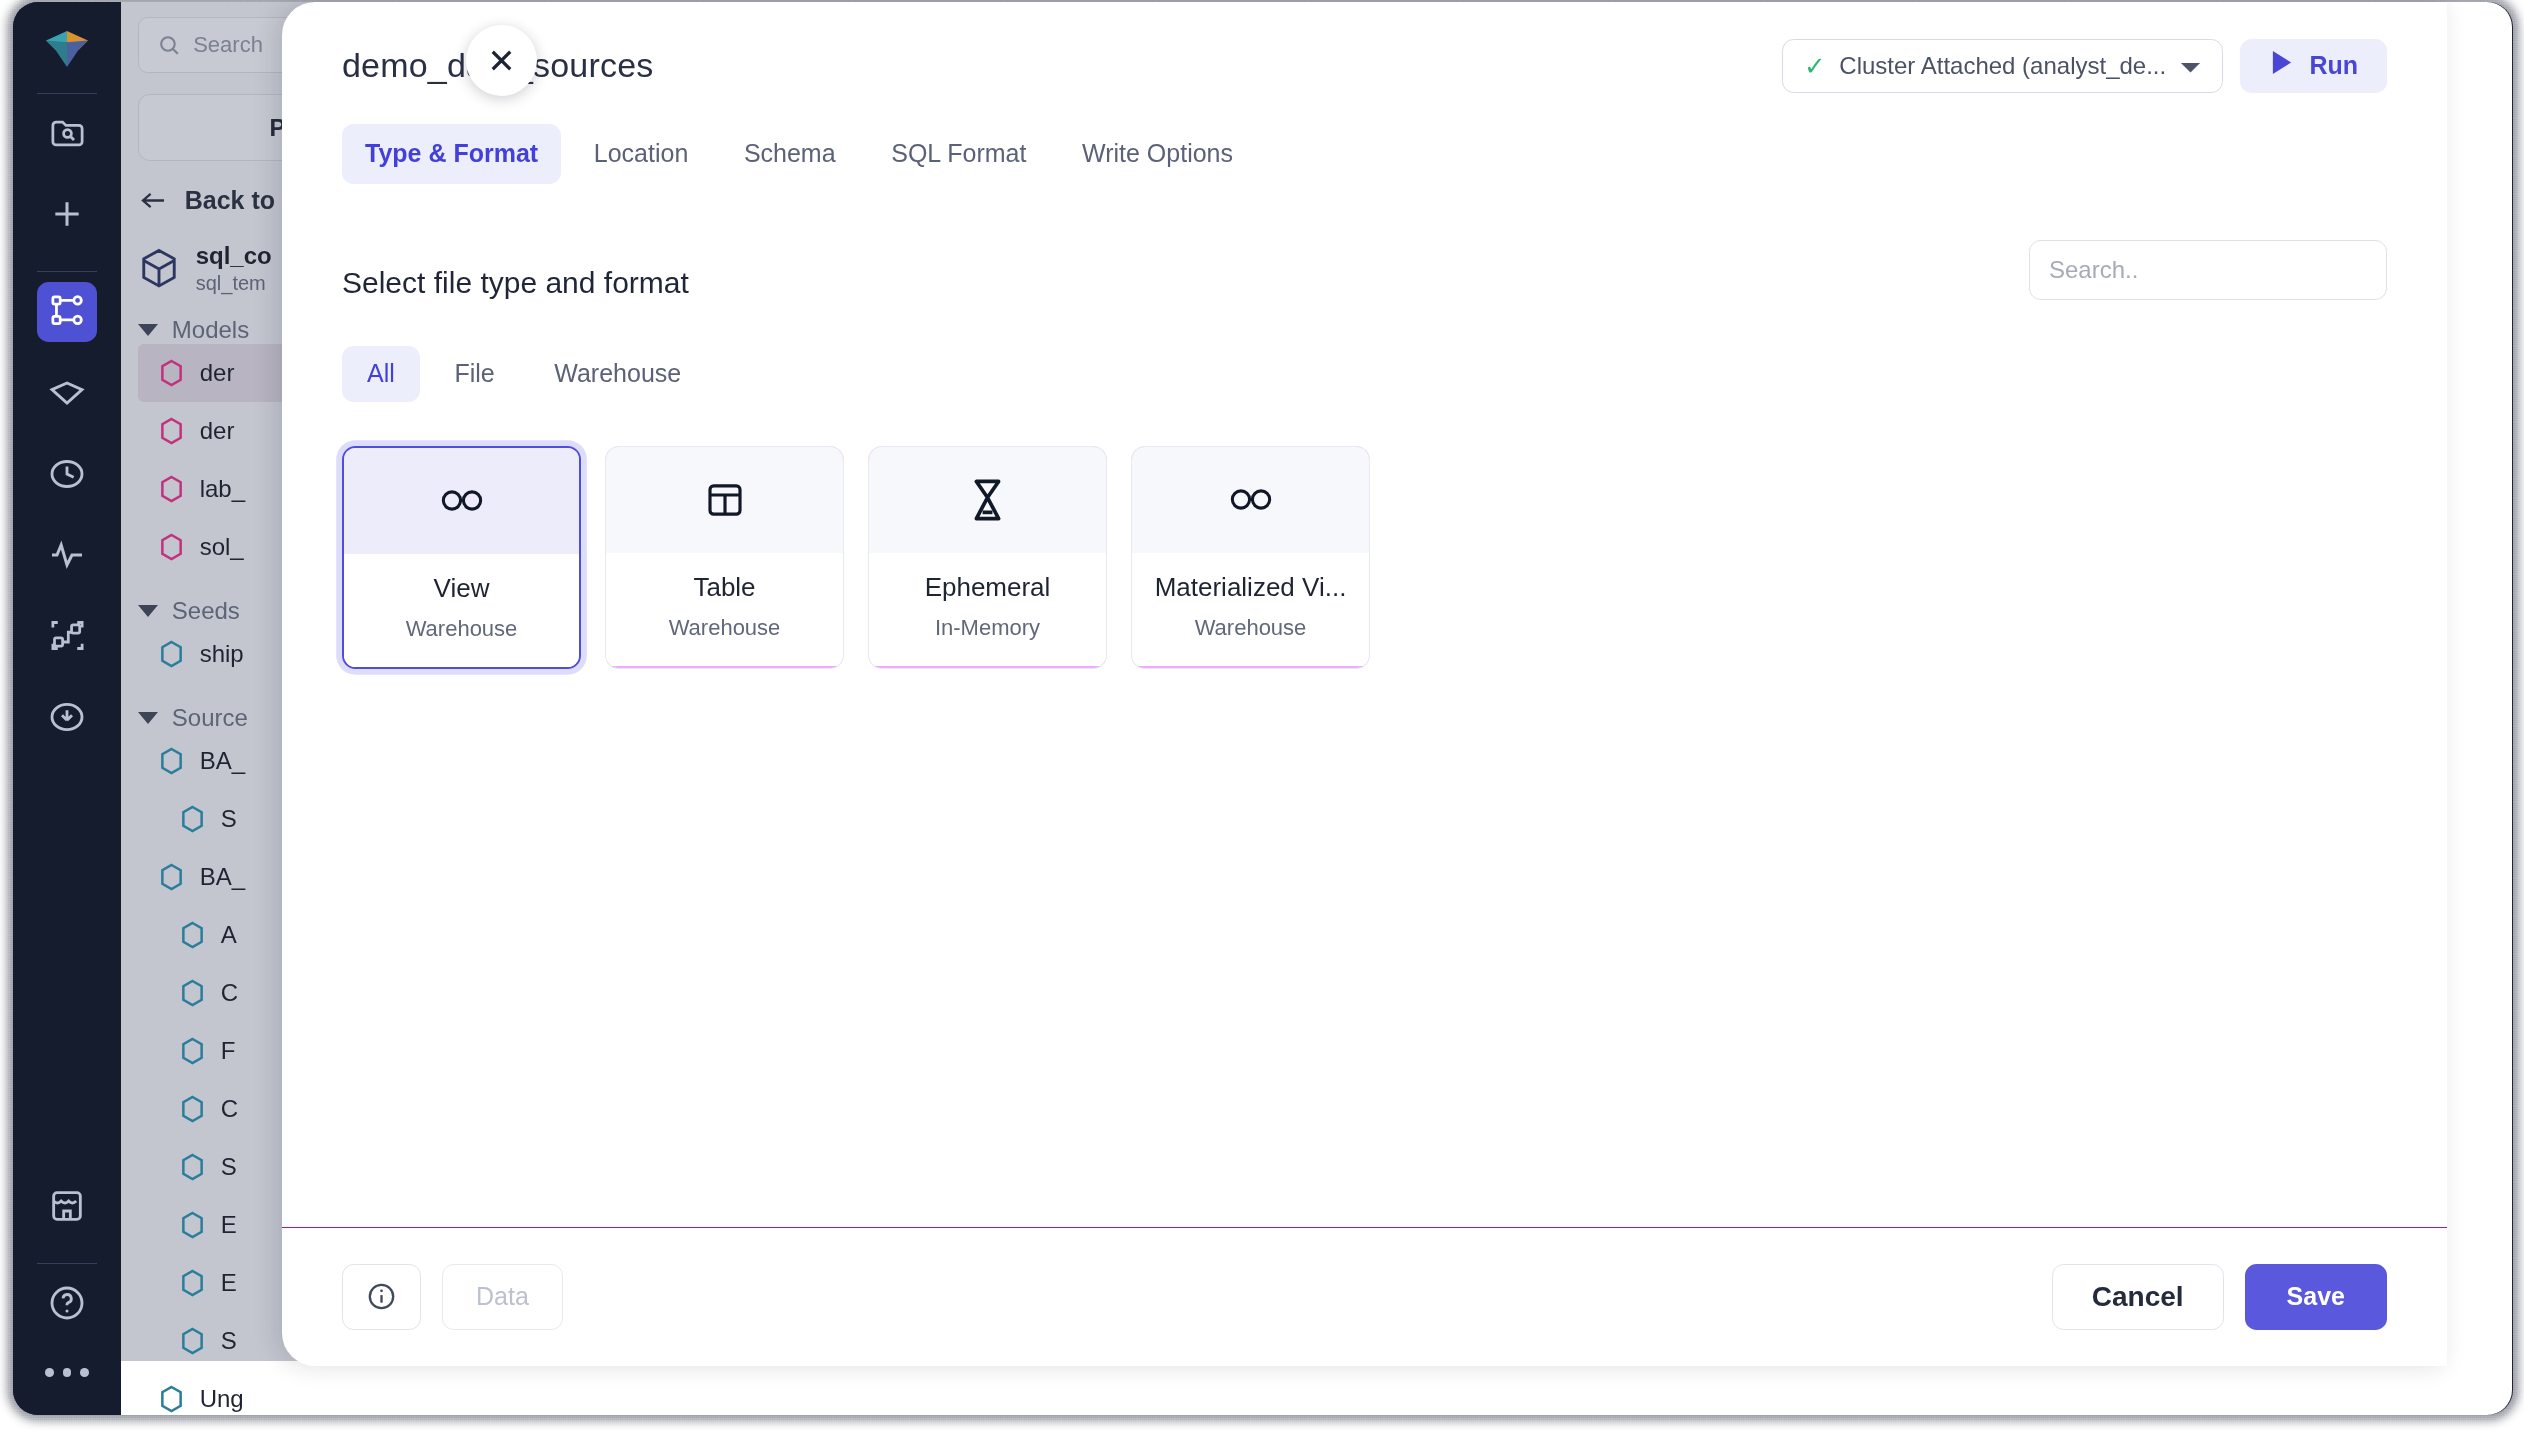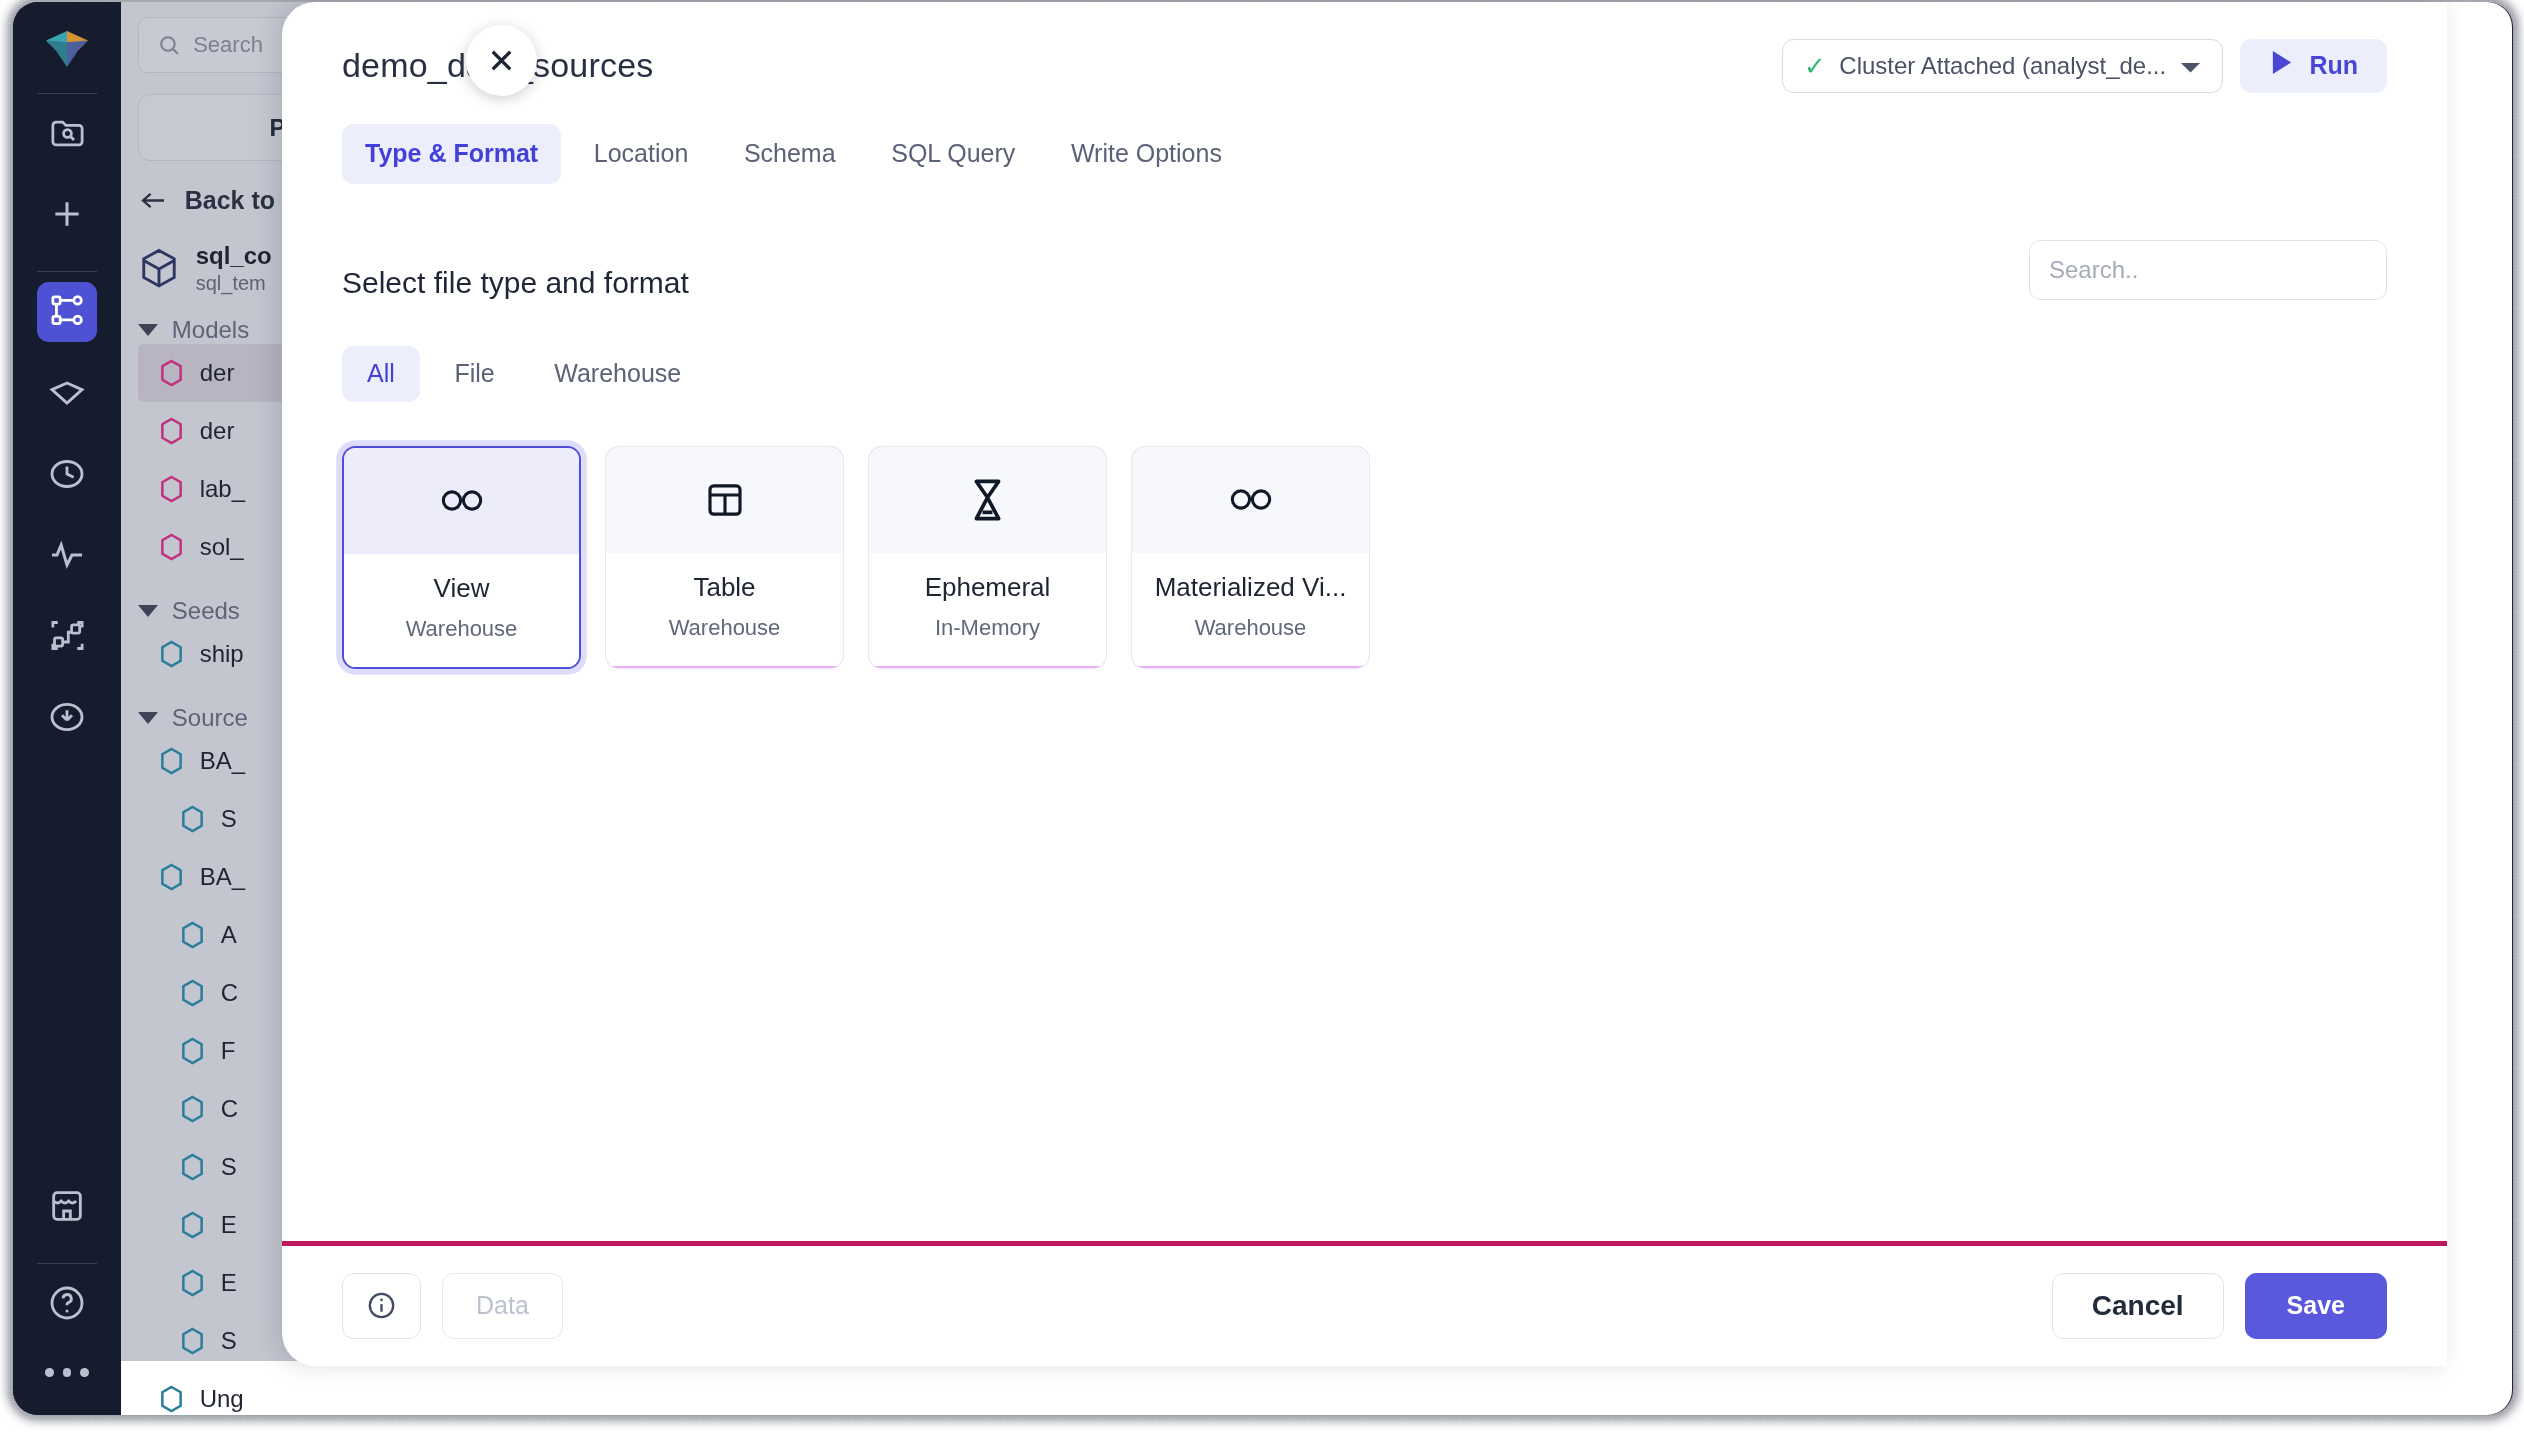--- a/index.html
+++ b/index.html
@@ -158,22 +158,22 @@
   .card .meta { padding: 19px 9.6px 25px; text-align: center; background:#fff; }
   .card .name { font-size: 26px; color: #1d2432; white-space: nowrap; overflow: hidden; text-overflow: ellipsis; padding: 0 7.7px;}
   .card .sub { font-size: 22px; color: #606879; margin-top: 12.5px; }
   .card.selected {
     border: 2.9px solid #4f4ddb;
     box-shadow: 0 0 0 5.8px #dedcfb;
   }
   .card.selected .ico { background: #ececfb; }
 
   .modal-foot {
-    border-top: 5px solid #be185d;
-    height: 125px; padding: 0 60px;
+    border-top: 1px solid #be185d;
+    height: 139px; padding: 0 60px;
     display: flex; align-items: center; justify-content: space-between;
   }
   .foot-left { display: flex; align-items: center; gap: 21px; }
   .icon-btn {
     width: 79px; height: 66px; border: 1px solid #dfe3ea; border-radius: 11.6px;
     display: flex; align-items: center; justify-content: center; background: #fff;
     cursor: pointer; color: #404a5e;
   }
   .data-btn {
     height: 66px; padding: 0 33px; border: 1px solid #e6e9ef; border-radius: 11.6px;
@@ -477,21 +477,21 @@
             </span>
             <span>Run</span>
           </button>
         </div>
       </div>
 
       <div class="tabs" id="modal-tabs">
           <div class="tab active">Type &amp; Format</div>
           <div class="tab">Location</div>
           <div class="tab">Schema</div>
-          <div class="tab">SQL Query</div>
+          <div class="tab">SQL Format</div>
           <div class="tab">Write Options</div>
         </div>
     </div>
 
     <div class="modal-body">
       <div class="body-head">
         <div class="section-title">Select file type and format</div>
         <div class="search-box">
           <input type="text" placeholder="Search.." style="">
           <svg width="29" height="29" viewBox="0 0 24 24" fill="none" stroke="#3c4354" stroke-width="2">

